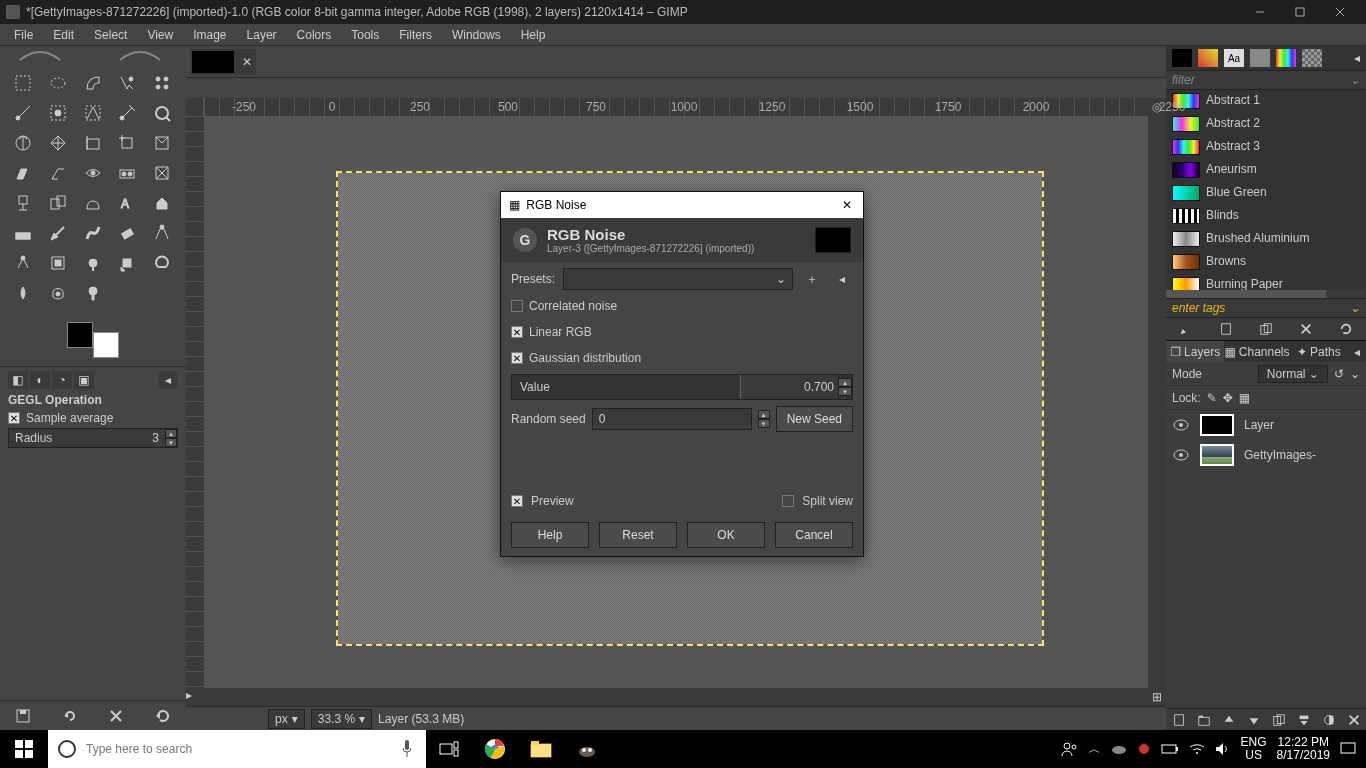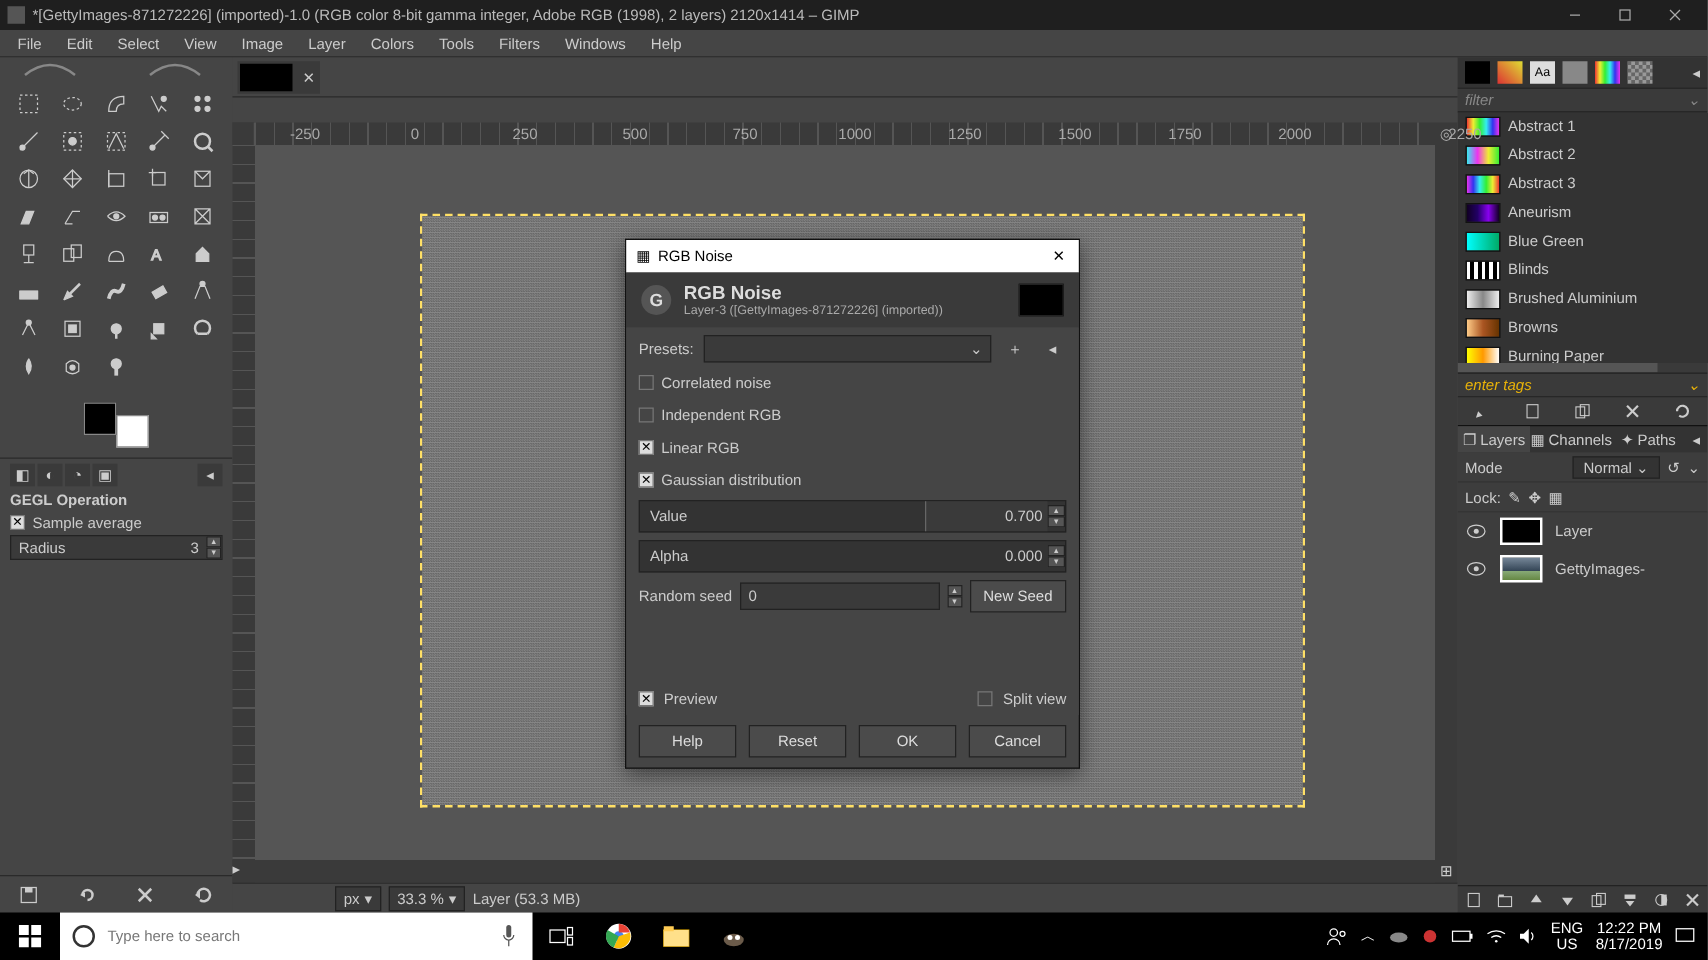--- a/index.html
+++ b/index.html
@@ -525,45 +525,32 @@
                   <span>⌄</span>
                 </div>
               <span class="dlg-icobtn">＋</span>
               <span class="dlg-icobtn">◂</span>
             </div>
             <div class="checkline">
                 <span class="check"></span>
                 <span>Correlated noise</span>
               </div>
             <div class="checkline">
-                <span class="check"></span>
-                <span>Independent RGB</span>
-              </div>
-            <div class="checkline">
                 <span class="check on">✕</span>
                 <span>Linear RGB</span>
               </div>
             <div class="checkline">
                 <span class="check on">✕</span>
                 <span>Gaussian distribution</span>
               </div>
 
             <div class="slider-row value">
               <span class="lbl">Value</span>
               <span class="fill"></span>
               <span class="valbox">0.700</span>
-              <span class="spin">
-                  <span class="spin-btn">▴</span>
-                  <span class="spin-btn">▾</span>
-                </span>
-            </div>
-            <div class="slider-row">
-              <span class="lbl">Alpha</span>
-              <span class="fill"></span>
-              <span class="valbox" style="width:auto;border:none;background:transparent">0.000</span>
               <span class="spin">
                   <span class="spin-btn">▴</span>
                   <span class="spin-btn">▾</span>
                 </span>
             </div>
             <div class="dlg-seed">
               <span>Random seed</span>
               <div class="seed-input">
                   <span>0</span>
                 </div>

